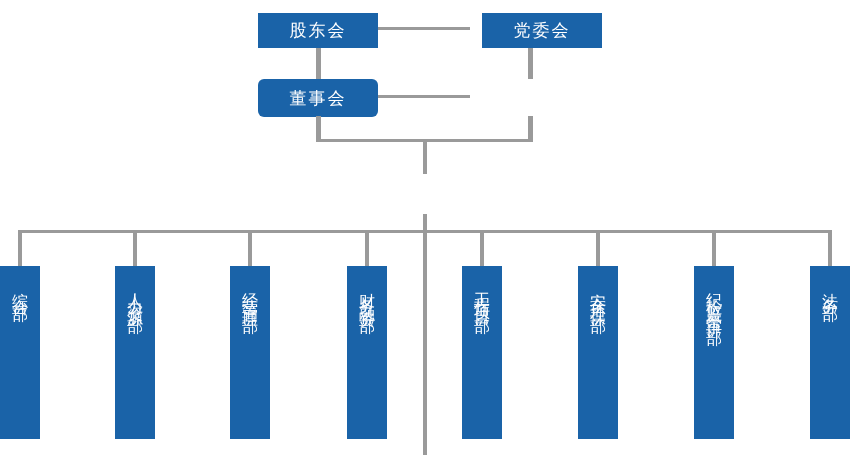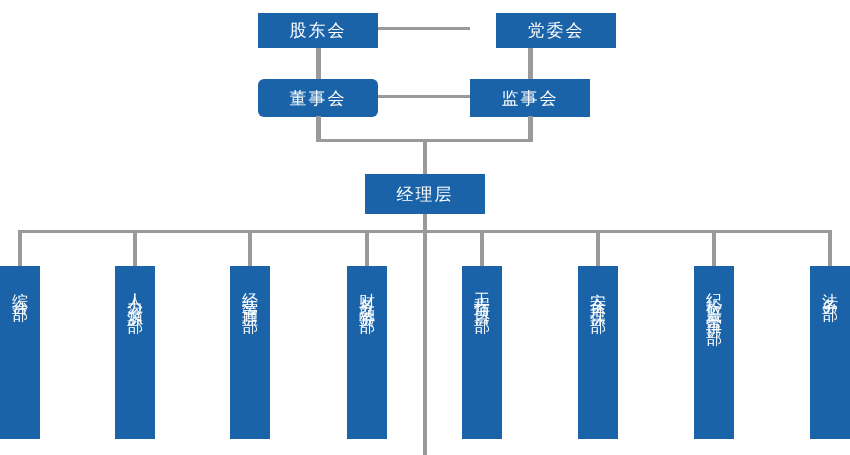--- a/index.html
+++ b/index.html
@@ -60,26 +60,24 @@
     letter-spacing: 6px;
     line-height: 40px;
   }
 </style>
 </head>
 <body>
 
 <div id="org-chart">
 
   <div class="node" style="left:258px; top:2px; width:120px; height:35px;">股东会</div>
-  <div class="node" style="left:496px; top:2px; width:120px; height:35px;">党委会</div>
+  <div class="node" style="left:482px; top:2px; width:120px; height:35px;">党委会</div>
 
   <div class="node" style="left:258px; top:68px; width:120px; height:38px;border-radius:6px;">董事会</div>
-  <div class="node" style="left:470px; top:68px; width:120px; height:38px;">监事会</div>
 
-  <div class="node" style="left:365px; top:163px; width:120px; height:40px;">经理层</div>
 
   <div class="hline" style="left:378px; top:16px; width:92px; height:3px;"></div>
   <div class="vline" style="left:316px; top:37px; width:5px; height:31px;"></div>
   <div class="vline" style="left:528px; top:37px; width:5px; height:31px;"></div>
   <div class="hline" style="left:378px; top:84px; width:92px; height:3px;"></div>
   <div class="vline" style="left:316px; top:105px; width:5px; height:26px;"></div>
   <div class="vline" style="left:528px; top:105px; width:5px; height:26px;"></div>
   <div class="hline" style="left:316px; top:128px; width:217px; height:3px;"></div>
   <div class="vline" style="left:423px; top:131px; width:4px; height:32px;"></div>
   <div class="vline" style="left:423px; top:203px; width:4px; height:250px;"></div>

